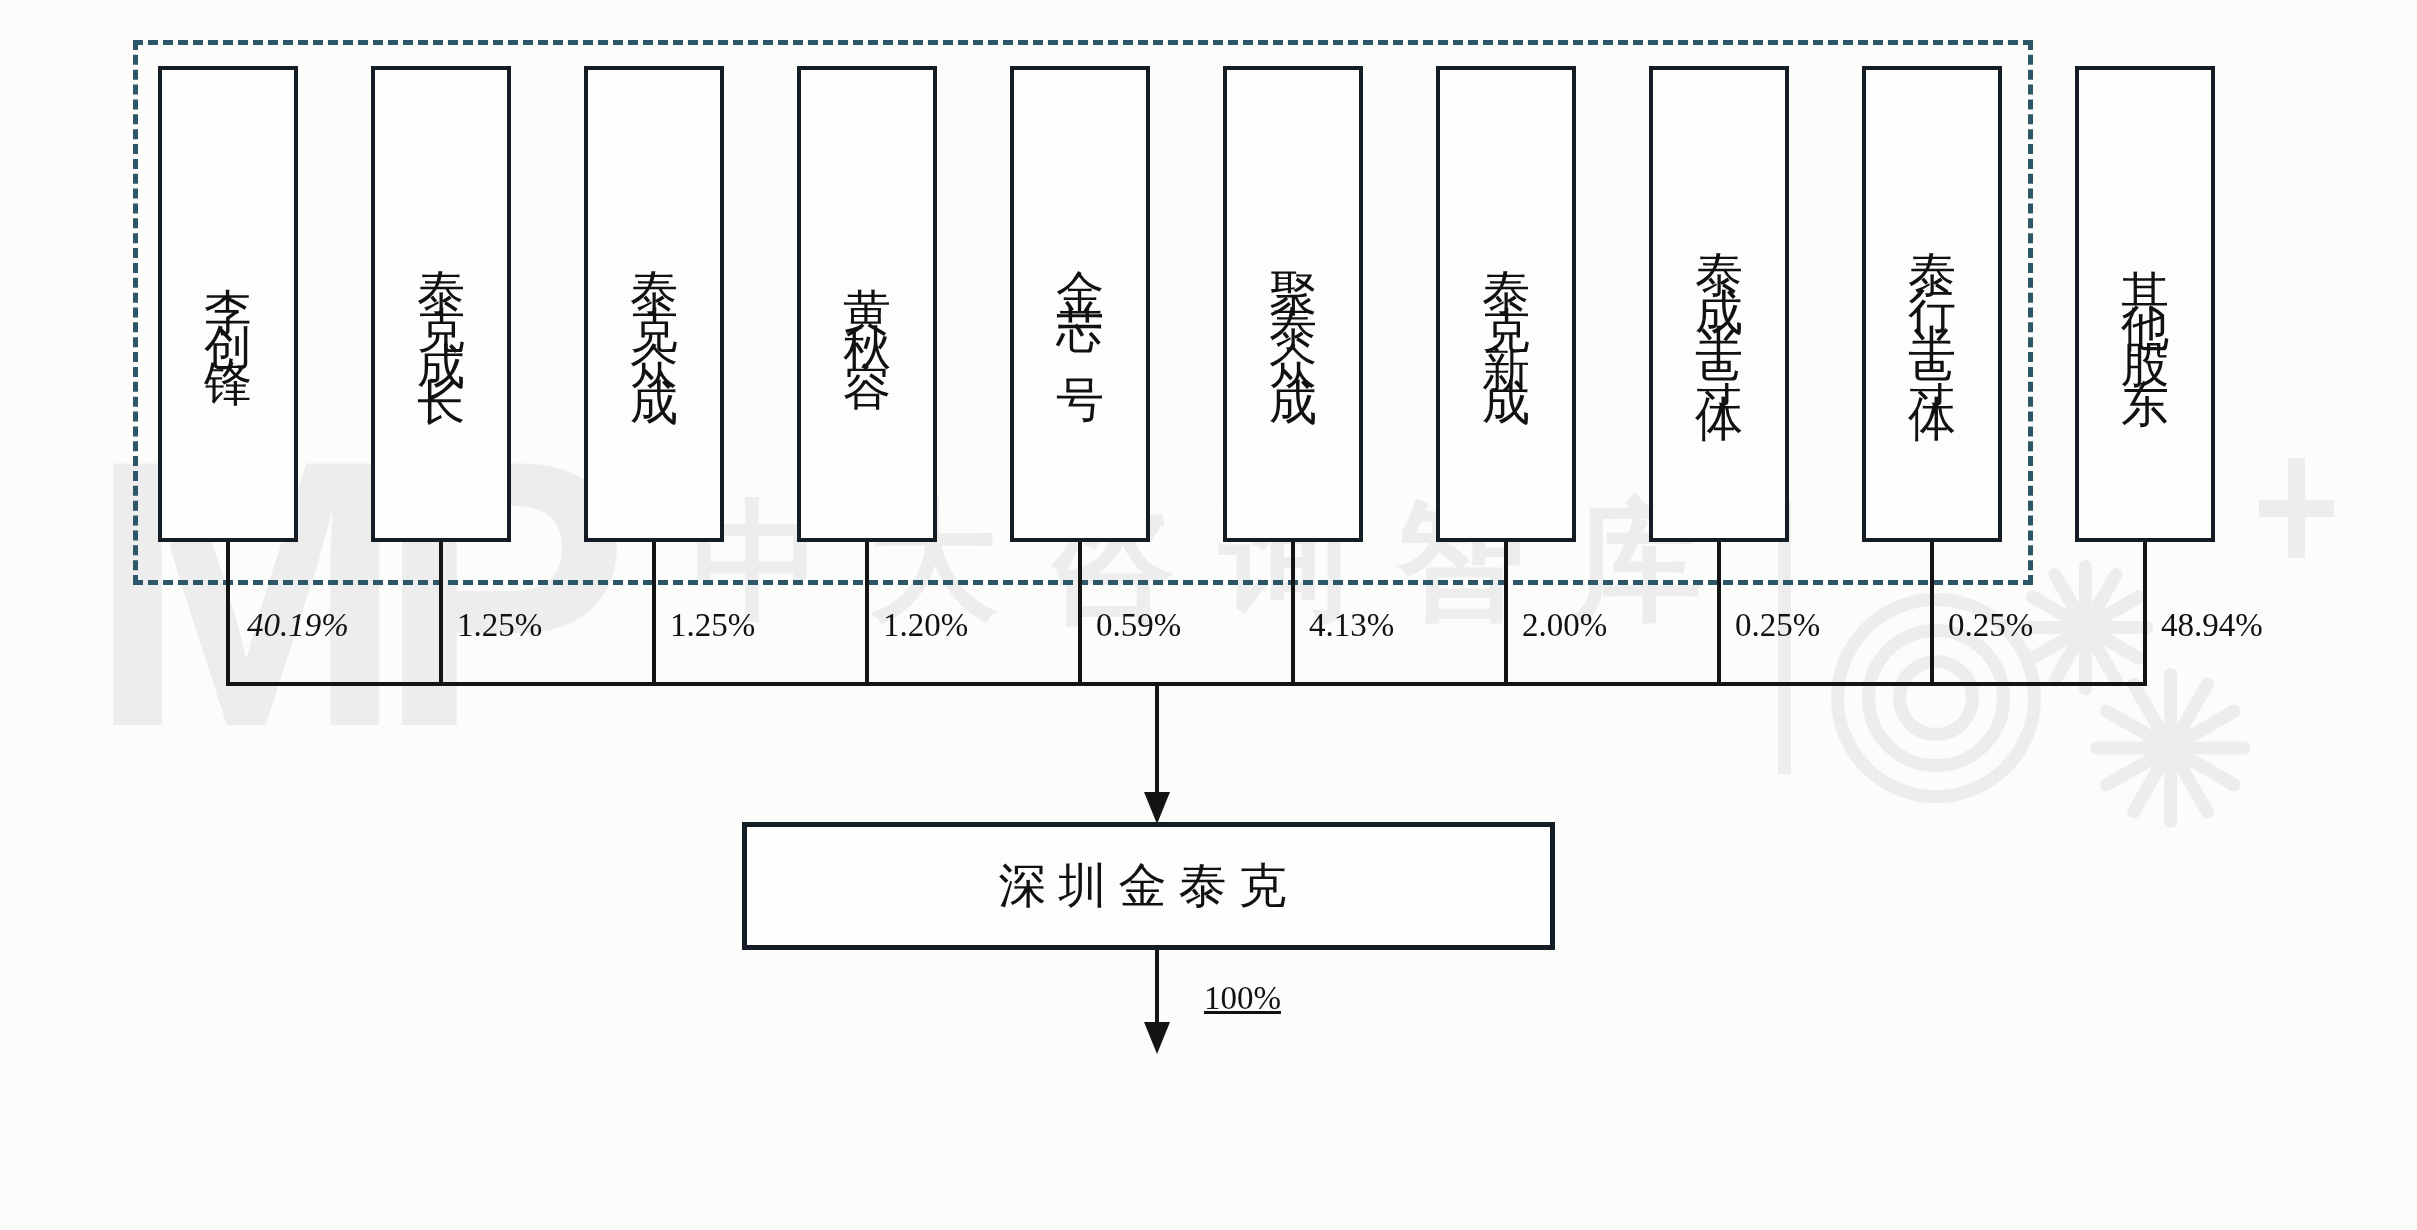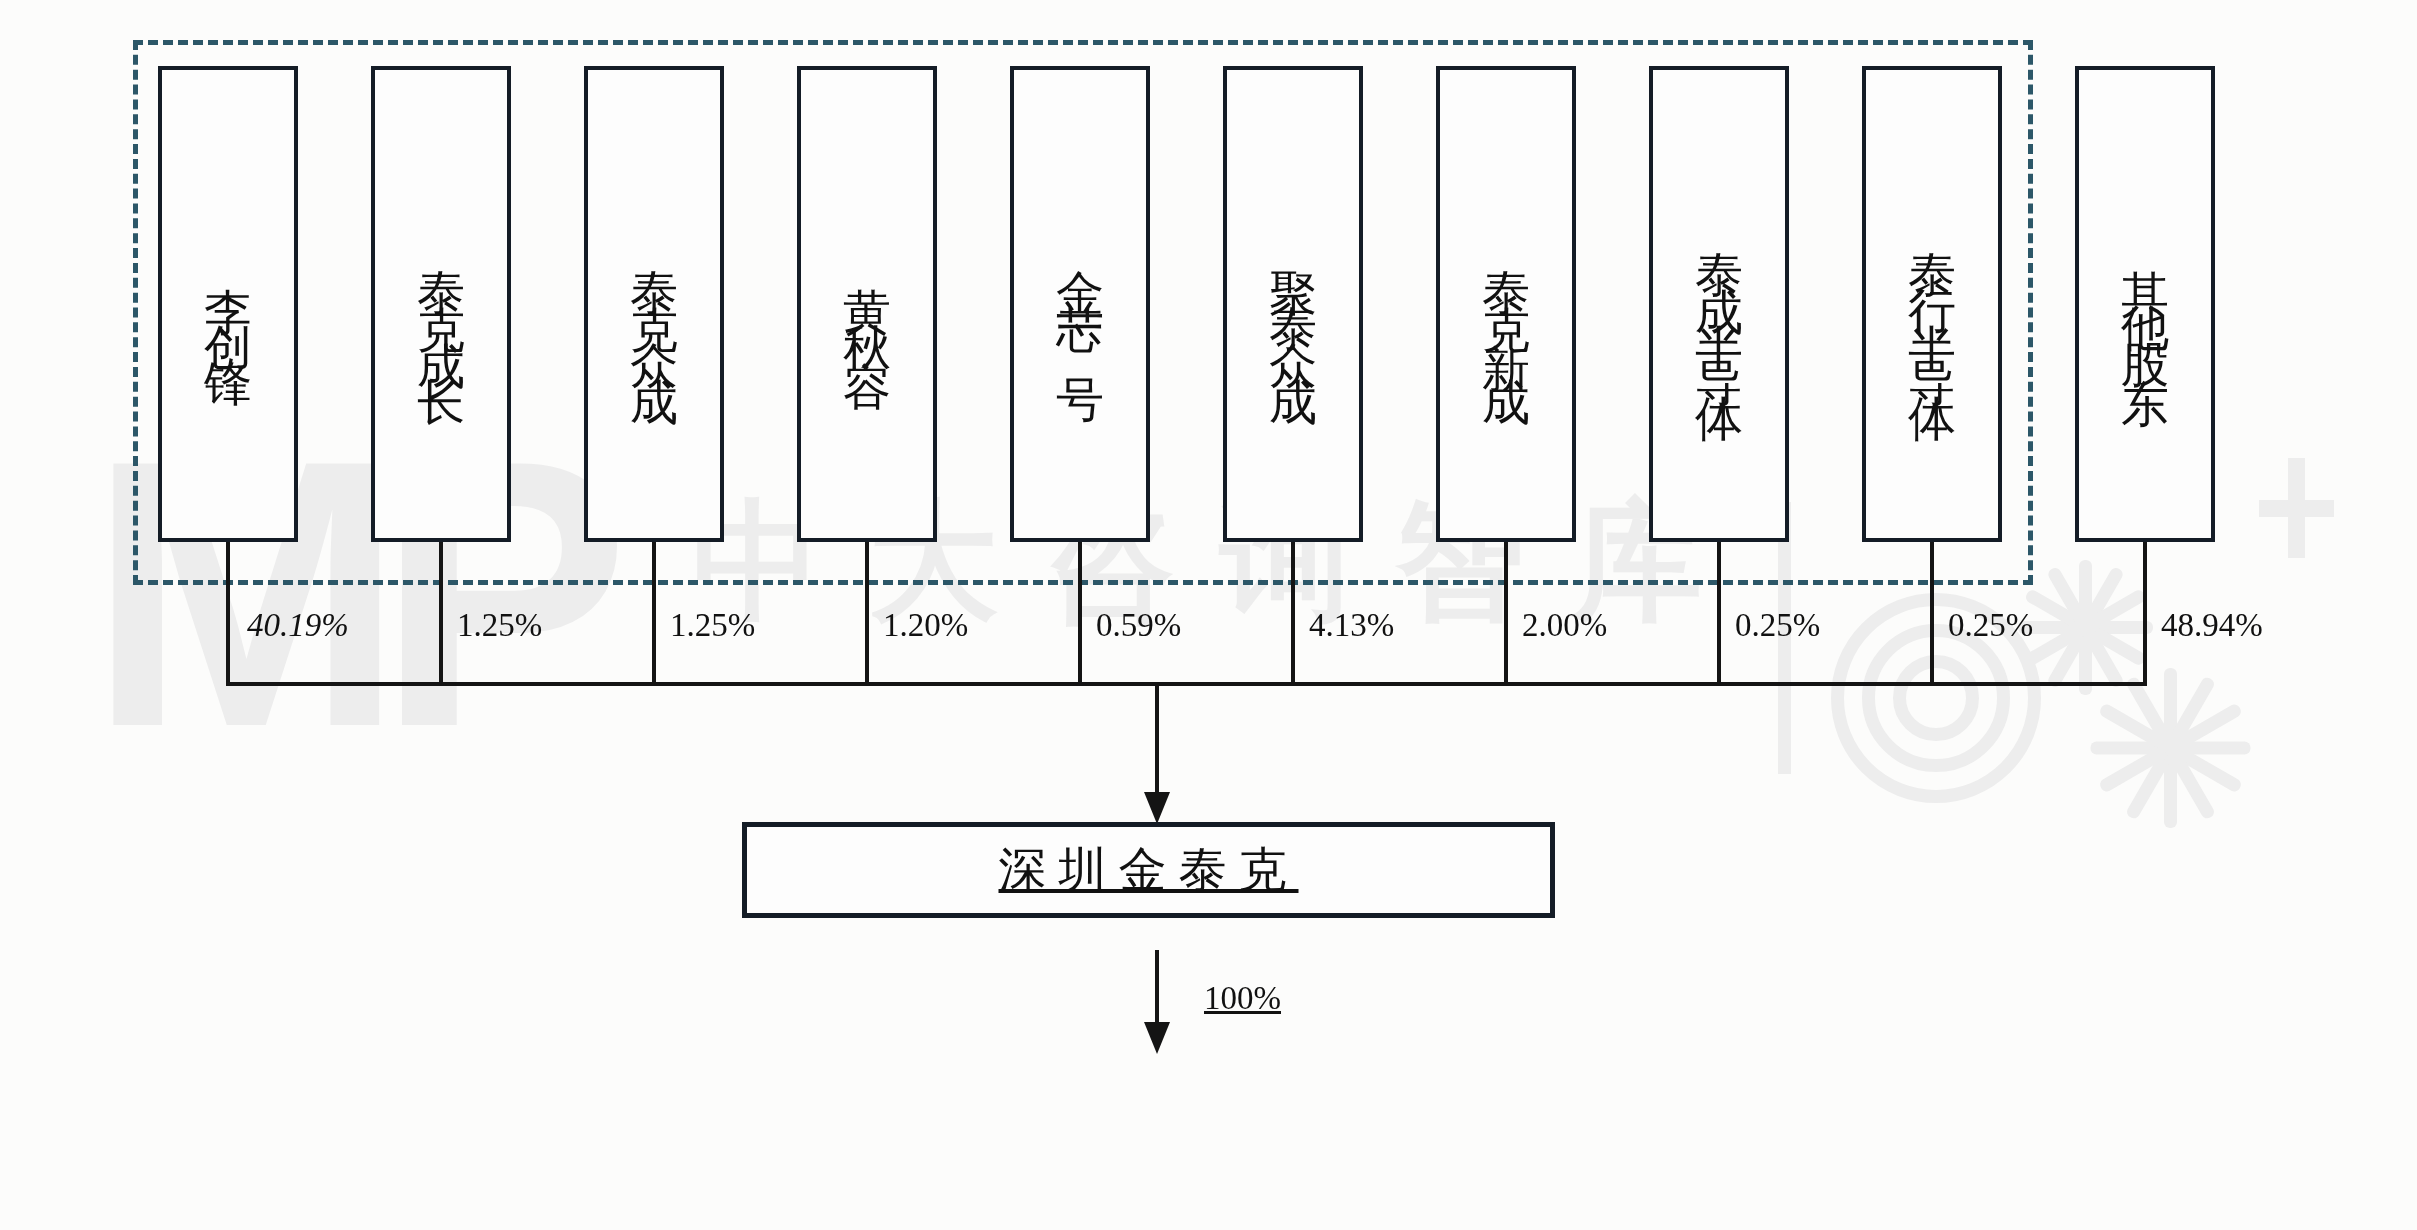--- a/index.html
+++ b/index.html
@@ -84,21 +84,21 @@
     border-left:13px solid transparent;
     border-right:13px solid transparent;
     border-top:32px solid var(--line);
   }
   .entity-box{
     position:absolute;background:#fdfdfd;
     border:5px solid var(--boxborder);box-sizing:border-box;
     display:flex;align-items:center;justify-content:center;
   }
   .entity-name{font-size:48px;letter-spacing:12px;color:var(--txt);white-space:nowrap;}
-  #mid-box{left:742px;top:822px;width:813px;height:96px;text-decoration:underline;}
+  #mid-box{left:742px;top:822px;width:813px;height:128px;}
   #bottom-box{left:941px;top:1064px;width:434px;height:142px;border-width:4px;}
   #pct-100{position:absolute;left:1204px;top:980px;font-size:33px;color:var(--txt);text-decoration:underline;}
 </style>
 </head>
 <body>
 
 <div id="stage">
 
   <div id="watermark">
     <div class="wm-letters">MP</div>

